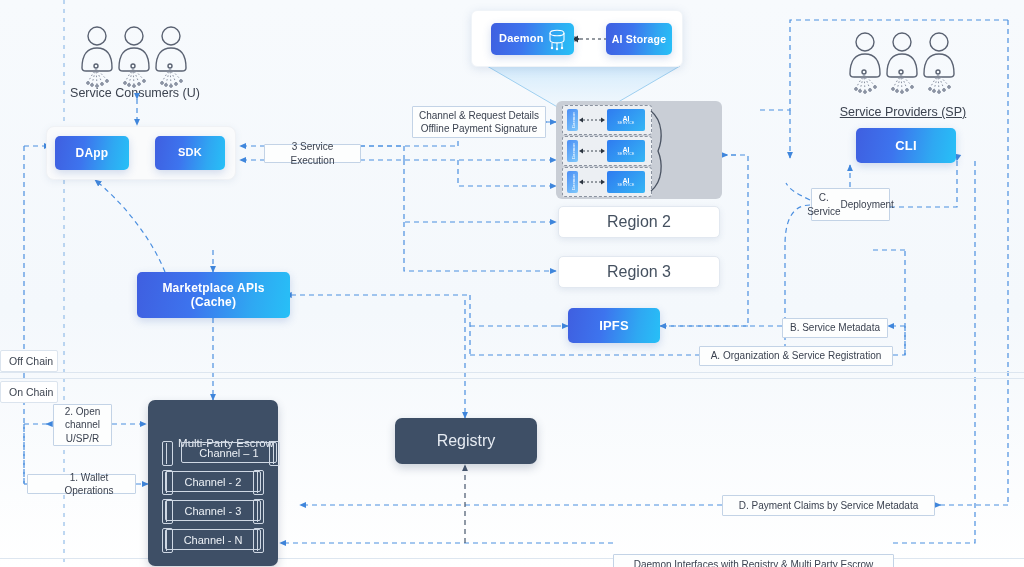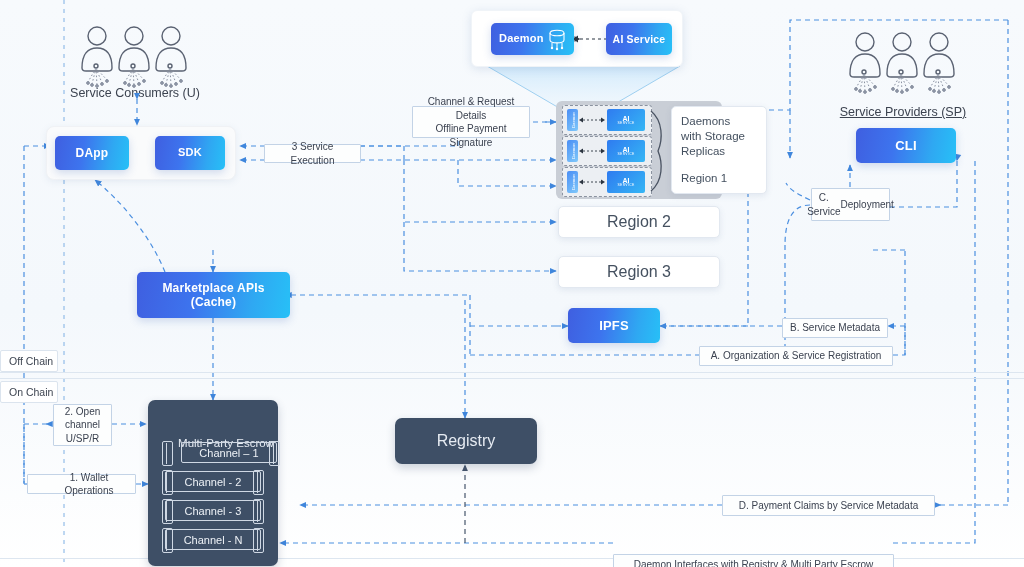--- a/index.html
+++ b/index.html
@@ -335,24 +335,24 @@
           <circle cx="16" cy="21" r="1.2" fill="#fff"></circle>
       </svg>
     </div>
     <svg class="abs" style="left:102px;top:21px;width:52px;height:14px;">
       <g stroke="#2b3440" stroke-width="1.2" fill="none" stroke-dasharray="3,3">
         <path d="M6,7 L46,7" marker-end="url(#ahs)" marker-start="url(#ahs)"></path>
       </g>
       <path d="M48,3.4 L53,7 L48,10.6 z" fill="#2b3440"></path>
       <path d="M4,3.4 L-1,7 L4,10.6 z" fill="#2b3440"></path>
     </svg>
-    <div class="abs grad" style="left:134px;top:12px;width:66px;height:32px;font-size:10.5px;">AI Service</div>
-  </div>
-
-  <div class="abs lbl node" style="left:412px;top:106px;width:118px;height:32px;flex-direction:column;">
+    <div class="abs grad" style="left:134px;top:12px;width:66px;height:32px;font-size:10.5px;">AI Storage</div>
+  </div>
+
+  <div class="abs lbl node" style="left:412px;top:106px;width:134px;height:32px;flex-direction:column;">
     <span>Channel &amp; Request Details</span>
     <span>Offline Payment Signature</span>
   </div>
 
   <div class="abs lbl node" style="left:264px;top:144px;width:97px;height:19px;">3 Service Execution</div>
 
   <div class="abs cluster node" style="left:556px;top:101px;width:166px;height:98px;">
 
     <div class="repl" style="left:6px;top:4px;width:88px;height:28px;">
       <div class="dmn" style="left:4px;top:3px;width:11px;height:22px;">
@@ -401,26 +401,20 @@
       </svg>
       <div class="dsvc" style="left:44px;top:3px;width:38px;height:22px;">
         <span class="t1">AI</span>
         <span class="t2">SERVICE</span>
       </div>
     </div>
 
     <svg class="abs" style="left:93px;top:6px;width:22px;height:88px;">
       <path d="M2,4 C14,14 14,32 9,44 C14,56 14,74 2,84" fill="none" stroke="#4a5362" stroke-width="1.3"></path>
     </svg>
-    <div class="abs regbox" style="left:115px;top:5px;width:96px;height:88px;padding:7px 0 0 9px;font-size:11.5px;line-height:1.32;box-sizing:border-box;">
-      <div>Daemons</div>
-      <div>with Storage</div>
-      <div>Replicas</div>
-      <div style="margin-top:11px;">Region 1</div>
-    </div>
   </div>
 
   <div class="abs regbox node" style="left:558px;top:206px;width:162px;height:32px;display:flex;align-items:center;justify-content:center;font-size:16px;">Region 2</div>
   <div class="abs regbox node" style="left:558px;top:256px;width:162px;height:32px;display:flex;align-items:center;justify-content:center;font-size:16px;">Region 3</div>
 
   <div class="abs grad node" style="left:137px;top:272px;width:153px;height:46px;font-size:12px;flex-direction:column;">
     <span>Marketplace APIs</span>
     <span>(Cache)</span>
   </div>
 

